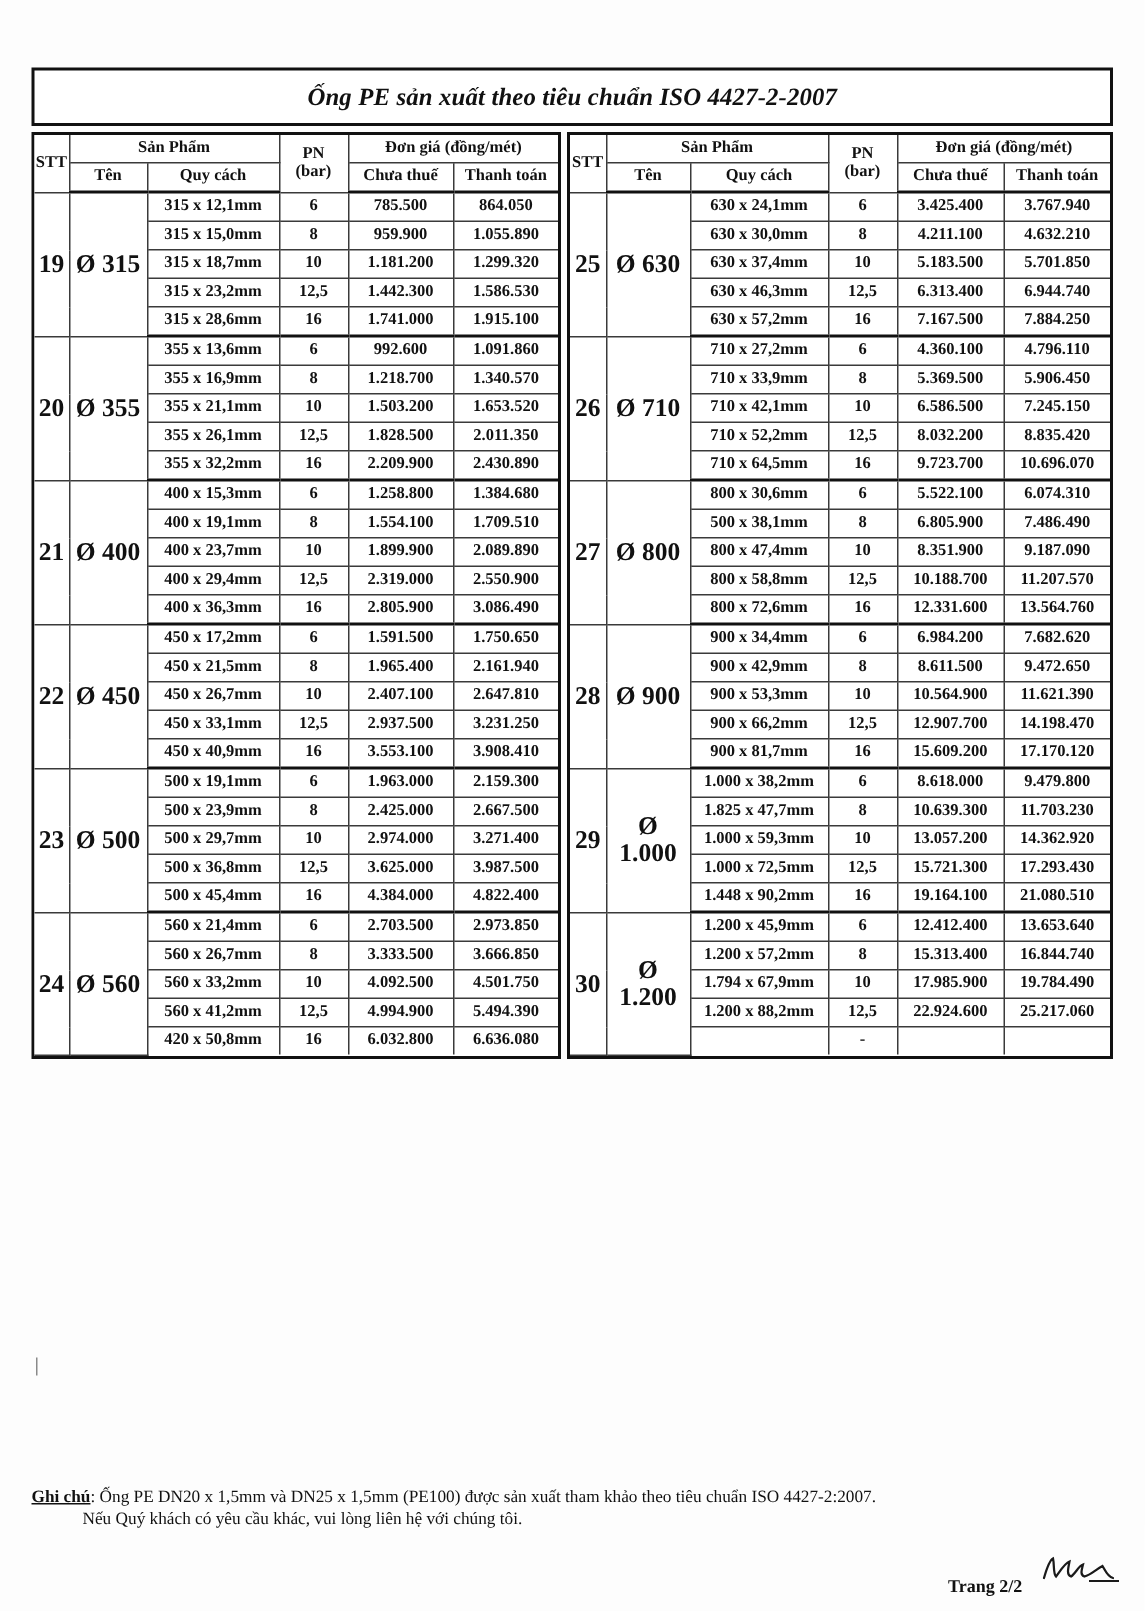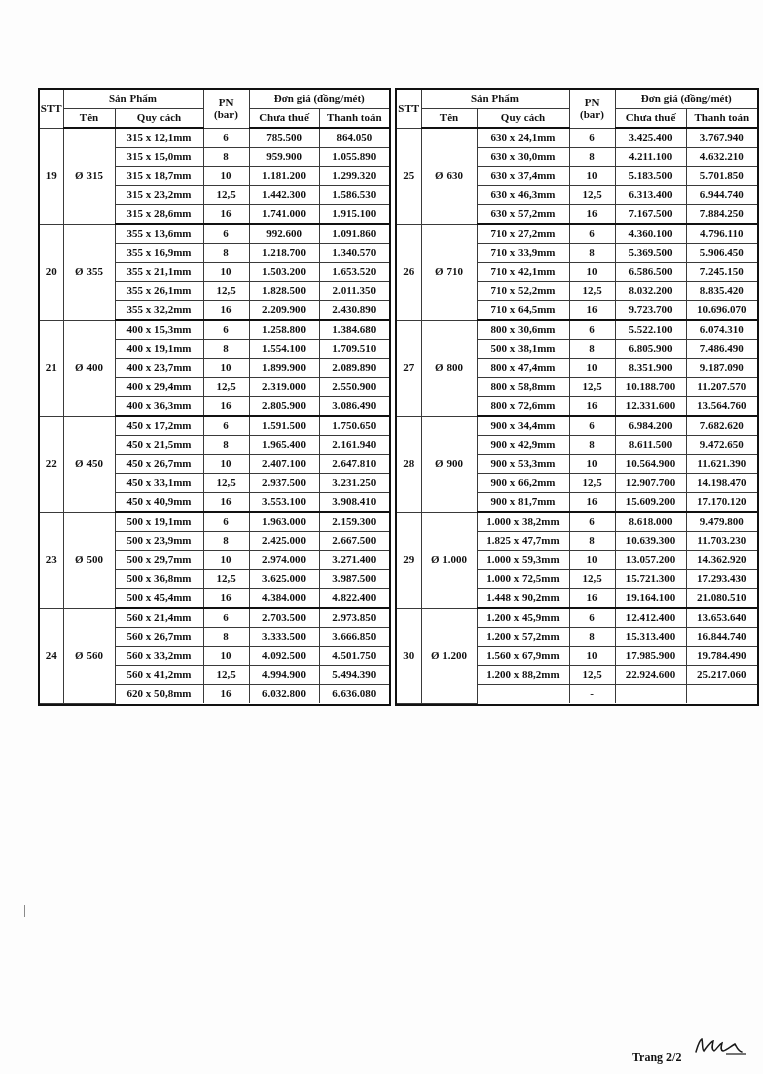--- a/index.html
+++ b/index.html
@@ -43,21 +43,21 @@
     font-weight: bold;
     font-style: italic;
     font-size: 16.5px;
     letter-spacing: 0.1px;
     white-space: nowrap;
   }
 
   
   .tables {
     position: absolute;
-    left: 38px;
+    left: 21px;
     top: 88px;
     width: 698px;
     display: flex;
     gap: 4px;
   }
   .tbl-wrap {
     border: 2.5px solid #111;
     box-sizing: border-box;
     background: #fff;
   }
@@ -89,21 +89,21 @@
     text-align: center;
   }
   table.price td.pn,
   table.price td.money {
     font-weight: bold;
     font-size: 11px;
   }
   table.price td.stt,
   table.price td.name {
     font-weight: bold;
-    font-size: 11px;
+    font-size: 17px;
   }
   
   table.price tr.group-end > td {
     border-bottom: 2.2px solid #111;
     margin-left: 24px;
   }
   table.price thead tr:last-child th {
     border-bottom: 2.2px solid #111;
   }
   table.price thead th {
@@ -175,20 +175,23 @@
     width: 1px;
     height: 12px;
     background: #8a8a8a;
   }
 </style>
 </head>
 <body>
 
 <div class="page">
 
+  <div class="title-box">
+    <div class="title-text">Ống PE sản xuất theo tiêu chuẩn ISO 4427-2-2007</div>
+  </div>
 
   <div class="tables">
 
     <div class="tbl-wrap left">
       <table class="price left" id="tbl-left">
         <colgroup>
           <col class="c-stt">
             <col class="c-name">
             <col class="c-spec">
           <col class="c-pn">
@@ -393,21 +396,21 @@
               <td class="money">4.092.500</td>
               <td class="money">4.501.750</td>
             </tr>
             <tr>
               <td class="spec">560 x 41,2mm</td>
               <td class="pn">12,5</td>
               <td class="money">4.994.900</td>
               <td class="money">5.494.390</td>
             </tr>
             <tr class="group-end">
-              <td class="spec">620 x 50,8mm</td>
+              <td class="spec">420 x 50,8mm</td>
               <td class="pn">16</td>
               <td class="money">6.032.800</td>
               <td class="money">6.636.080</td>
             </tr>
           </tbody>
       </table>
     </div>
 
     <div class="tbl-wrap right">
       <table class="price right" id="tbl-right">
@@ -605,21 +608,21 @@
               <td class="money">12.412.400</td>
               <td class="money">13.653.640</td>
             </tr>
             <tr>
               <td class="spec">1.200 x 57,2mm</td>
               <td class="pn">8</td>
               <td class="money">15.313.400</td>
               <td class="money">16.844.740</td>
             </tr>
             <tr>
-              <td class="spec">1.560 x 67,9mm</td>
+              <td class="spec">1.794 x 67,9mm</td>
               <td class="pn">10</td>
               <td class="money">17.985.900</td>
               <td class="money">19.784.490</td>
             </tr>
             <tr>
               <td class="spec">1.200 x 88,2mm</td>
               <td class="pn">12,5</td>
               <td class="money">22.924.600</td>
               <td class="money">25.217.060</td>
             </tr>
@@ -631,20 +634,24 @@
             </tr>
           </tbody>
       </table>
     </div>
 
   </div>
 
   <div class="stray-mark"></div>
 
   <div class="footer">
+    <p class="line1">
+      <span class="ghichu-label">Ghi chú</span><span>: Ống PE DN20 x 1,5mm và DN25 x 1,5mm (PE100) được sản xuất tham khảo theo tiêu chuẩn ISO 4427-2:2007.</span>
+    </p>
+    <p class="line2">Nếu Quý khách có yêu cầu khác, vui lòng liên hệ với chúng tôi.</p>
   </div>
 
   <svg class="signature" viewBox="0 0 60 22">
     <path d="M6 17 C8 10, 10 5, 12 4 C13 8, 12 14, 14 16 C17 12, 20 7, 23 6 C22 11, 21 15, 24 16 C27 14, 29 9, 32 8 C31 12, 30 15, 33 16 C37 15, 41 11, 45 9 C47 12, 48 16, 52 17" fill="none" stroke="#1a1a1a" stroke-width="1.5" stroke-linecap="round"></path>
     <path d="M36 19 L56 19" fill="none" stroke="#1a1a1a" stroke-width="1.2"></path>
   </svg>
 
   <div class="page-num">Trang 2/2</div>
 
 </div>

